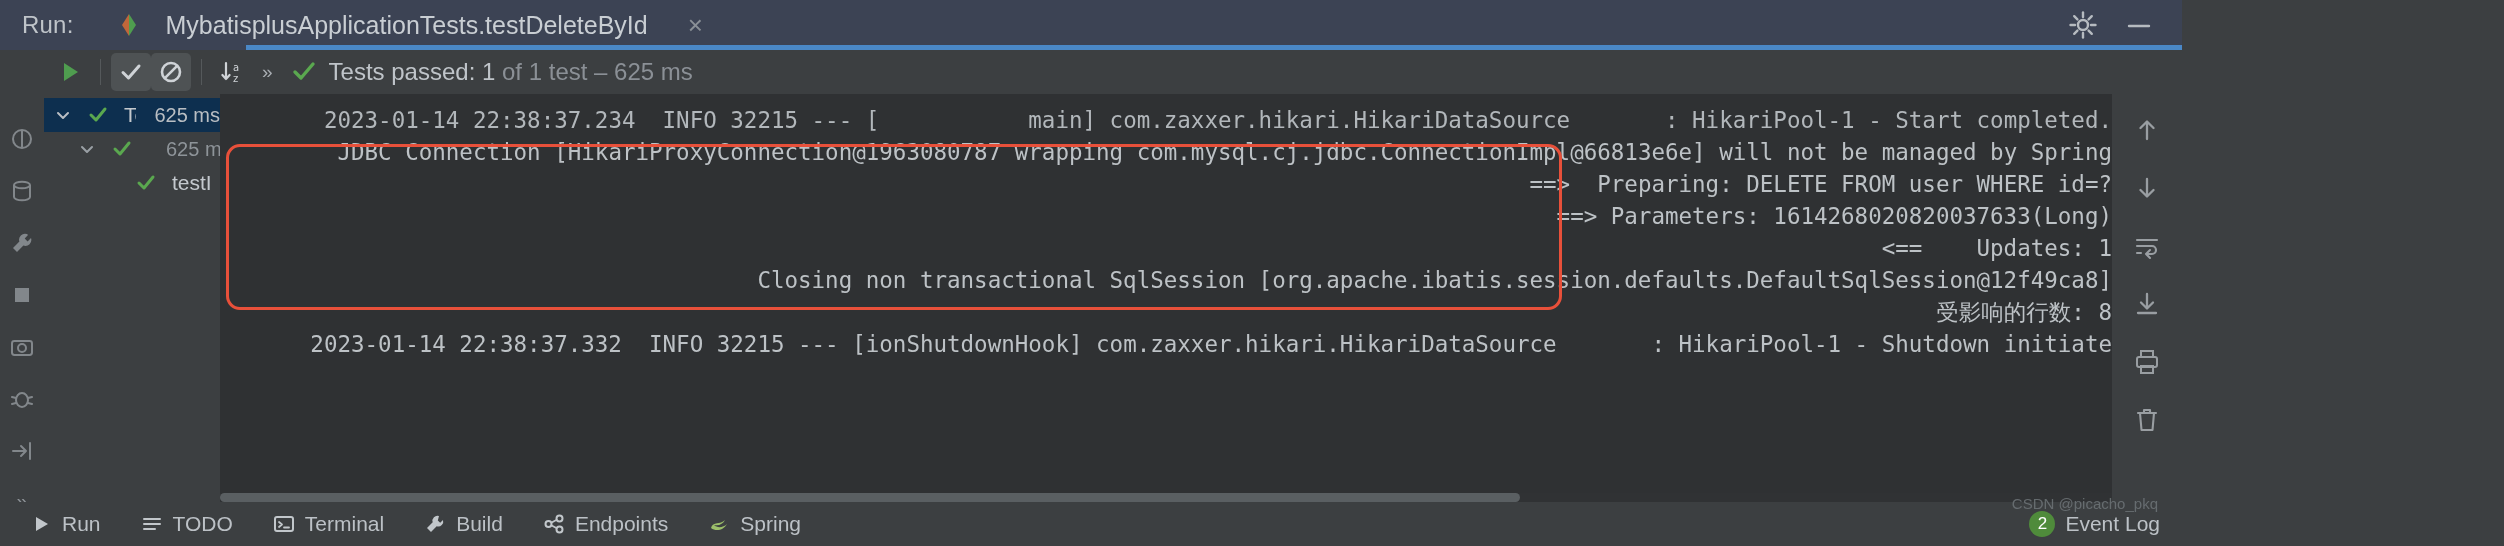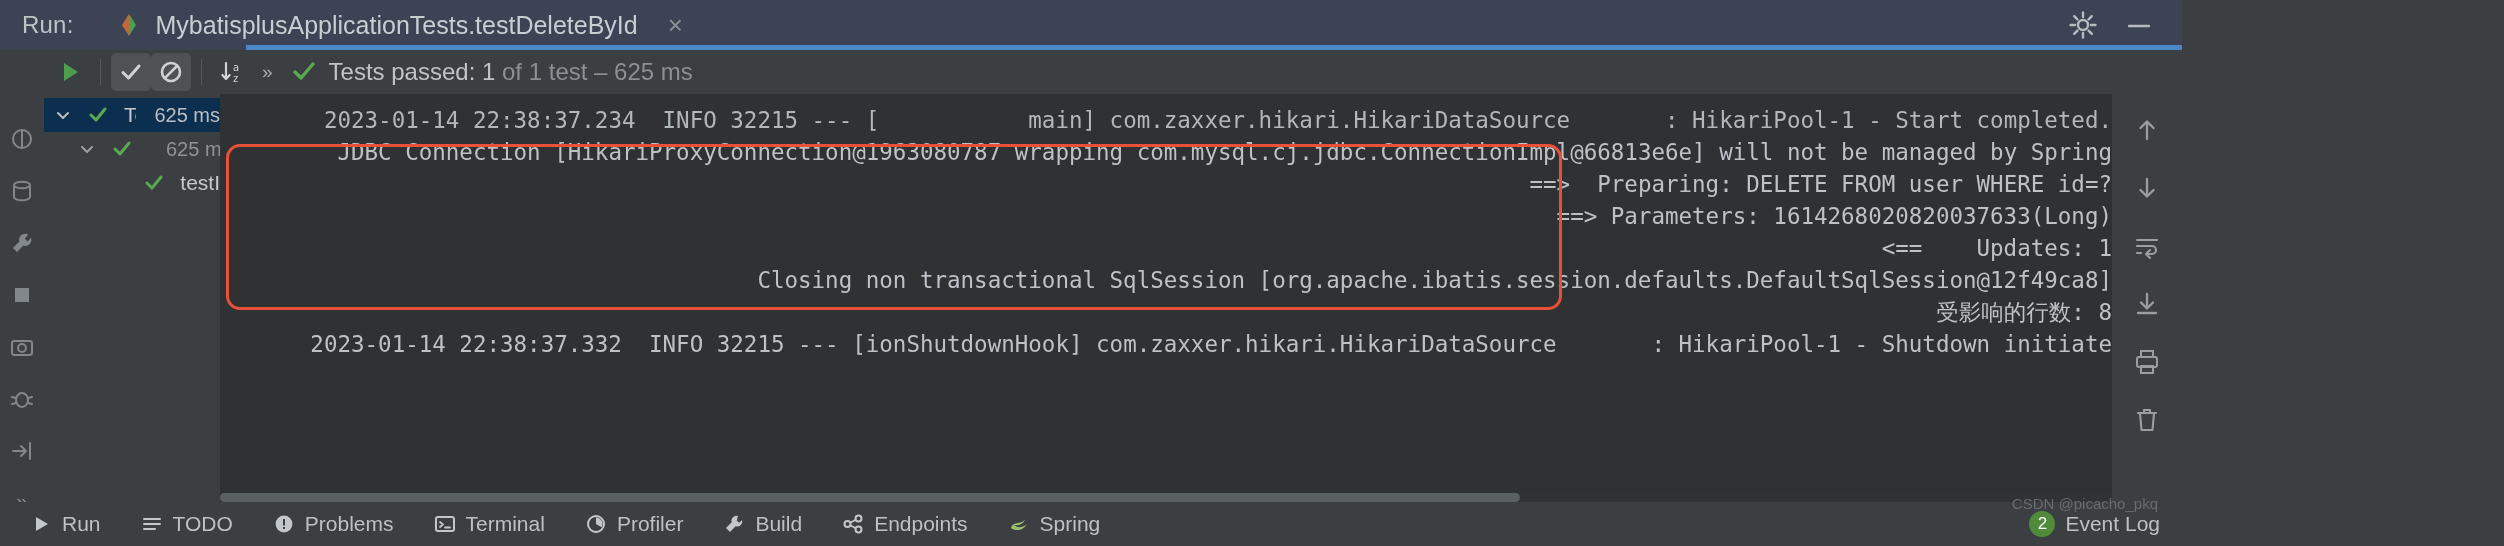--- a/index.html
+++ b/index.html
@@ -11,21 +11,21 @@
   }
   .app { position: relative; width: 2182px; height: 546px; display: flex; flex-direction: column; }
 
   
   .titlebar {
     height: 50px; background: #3c4354; display: flex; align-items: center;
     position: relative; flex: 0 0 50px;
   }
   .run-label { color: #bfc4c9; font-size: 24px; margin-left: 22px; letter-spacing: .2px; }
   .tab {
-    display: flex; align-items: center; gap: 14px; margin-left: 36px; height: 50px;
+    display: flex; align-items: center; gap: 24px; margin-left: 36px; height: 50px;
     padding: 0 6px; position: relative;
   }
   .tab-glyph { width: 26px; height: 26px; display: block; }
   .tab-title { color: #c9ced3; font-size: 25px; }
   .tab-close { color: #8a9096; font-size: 26px; margin-left: 16px; line-height: 1; }
   .tab-underline {
     position: absolute; left: 246px; right: 0; bottom: 0; height: 5px; background: #4a88c7;
   }
   .title-right { margin-left: auto; display: flex; align-items: center; gap: 26px; padding-right: 28px; }
   .ti { width: 30px; height: 30px; display: block; }
@@ -56,21 +56,21 @@
   .status-text { font-size: 24px; color: #bfc4c9; }
   .status-text .dim { color: #8b9096; }
 
   
   .content { flex: 1 1 auto; display: flex; min-height: 0; }
 
   .tree { width: 176px; flex: 0 0 176px; background: #3c3f41; padding-top: 4px; }
   .row { height: 34px; display: flex; align-items: center; gap: 16px; padding-left: 10px; white-space: nowrap; }
   .row.selected { background: #0d2f4f; }
   .row.indent1 { padding-left: 34px; }
-  .row.indent2 { padding-left: 58px; justify-content: flex-end; }
+  .row.indent2 { padding-left: 58px; }
   .chev { width: 18px; height: 18px; display: block; }
   .chev-spacer { width: 18px; height: 18px; display: block; }
   .tick { width: 20px; height: 20px; display: block; }
   .row-label { font-size: 21px; color: #c4c9ce; overflow: hidden; }
   .row-label.dim { color: #9aa0a5; }
   .row-time { font-size: 20px; color: #b9bec3; margin-left: 2px; }
   .row-time.dim { color: #8e9499; }
 
   
   .console {
@@ -378,51 +378,32 @@
             <g stroke="#c2c7cb" stroke-width="2" stroke-linecap="round">
               <line x1="3" y1="6" x2="19" y2="6"></line>
               <line x1="3" y1="11" x2="19" y2="11"></line>
               <line x1="3" y1="16" x2="14" y2="16"></line>
             </g>
           </svg>
       </span>
       <span class="bb-label">TODO</span>
     </div>
 
-    <div class="bb-item">
-      <span class="bb-ico">
-        <svg viewBox="0 0 22 22" width="22" height="22">
-            <circle cx="11" cy="11" r="8.4" fill="#c2c7cb"></circle>
-            <rect x="10" y="6" width="2" height="6.5" fill="#3c3f41"></rect>
-            <rect x="10" y="14" width="2" height="2" fill="#3c3f41"></rect>
-          </svg>
-      </span>
-      <span class="bb-label">Problems</span>
-    </div>
 
     <div class="bb-item">
       <span class="bb-ico">
         <svg viewBox="0 0 22 22" width="22" height="22">
             <rect x="2" y="4" width="18" height="14" rx="2" fill="none" stroke="#c2c7cb" stroke-width="2"></rect>
             <path d="M6 9 L9 11.5 L6 14" fill="none" stroke="#c2c7cb" stroke-width="1.8" stroke-linecap="round" stroke-linejoin="round"></path>
             <line x1="11" y1="14.5" x2="16" y2="14.5" stroke="#c2c7cb" stroke-width="1.8" stroke-linecap="round"></line>
           </svg>
       </span>
       <span class="bb-label">Terminal</span>
     </div>
 
-    <div class="bb-item">
-      <span class="bb-ico">
-        <svg viewBox="0 0 22 22" width="22" height="22">
-            <circle cx="11" cy="11" r="8" fill="none" stroke="#c2c7cb" stroke-width="2"></circle>
-            <path d="M11 11 L11 4.5 A6.5 6.5 0 0 1 16.6 14.2 Z" fill="#c2c7cb"></path>
-          </svg>
-      </span>
-      <span class="bb-label">Profiler</span>
-    </div>
 
     <div class="bb-item">
       <span class="bb-ico">
         <svg viewBox="0 0 22 22" width="22" height="22">
             <path d="M15 3a5 5 0 0 0-6.3 6.3L3 15l4 4 5.7-5.7A5 5 0 0 0 19 7l-2.8 2.8-2.4-2.4z" fill="#c2c7cb"></path>
           </svg>
       </span>
       <span class="bb-label">Build</span>
     </div>
 

